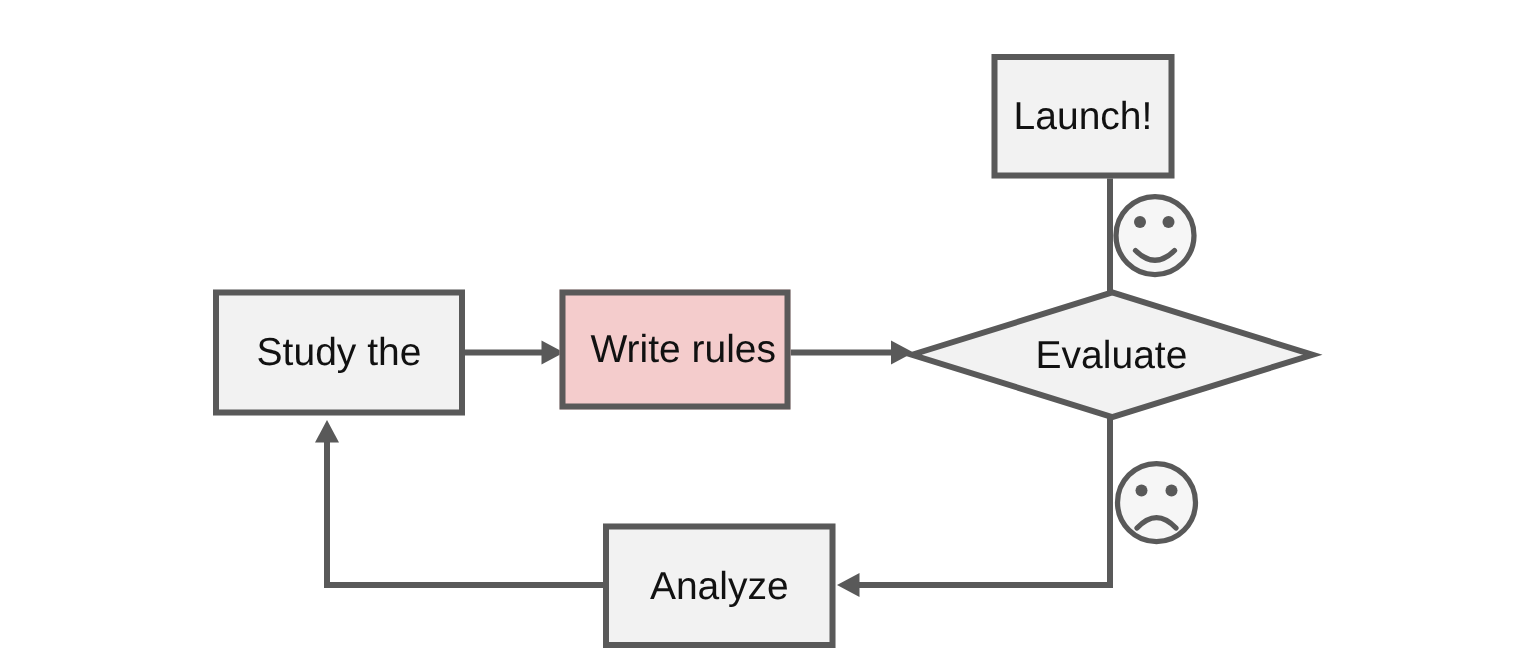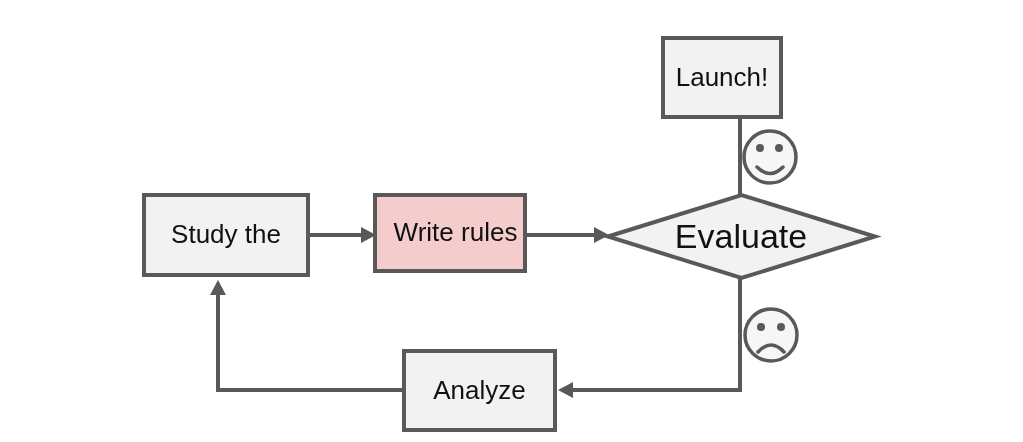--- a/index.html
+++ b/index.html
@@ -35,21 +35,21 @@
     font-size: 26px;
     line-height: 1.22;
   }
   .node.highlight { background: var(--highlight-node-fill, #f4cccc); }
   .diamond-label {
     position: absolute;
     left: 641px; top: 220px;
     width: 200px; height: 33px;
     line-height: 33px;
     text-align: center;
-    font-size: 34px;
+    font-size: 26px;
   }
 </style>
 </head>
 <body>
 
 <div class="stage">
 
   <svg class="wires" width="1023" height="442" viewBox="0 0 1023 442">
 
     <path class="wire" d="M295 235 H362"></path>

